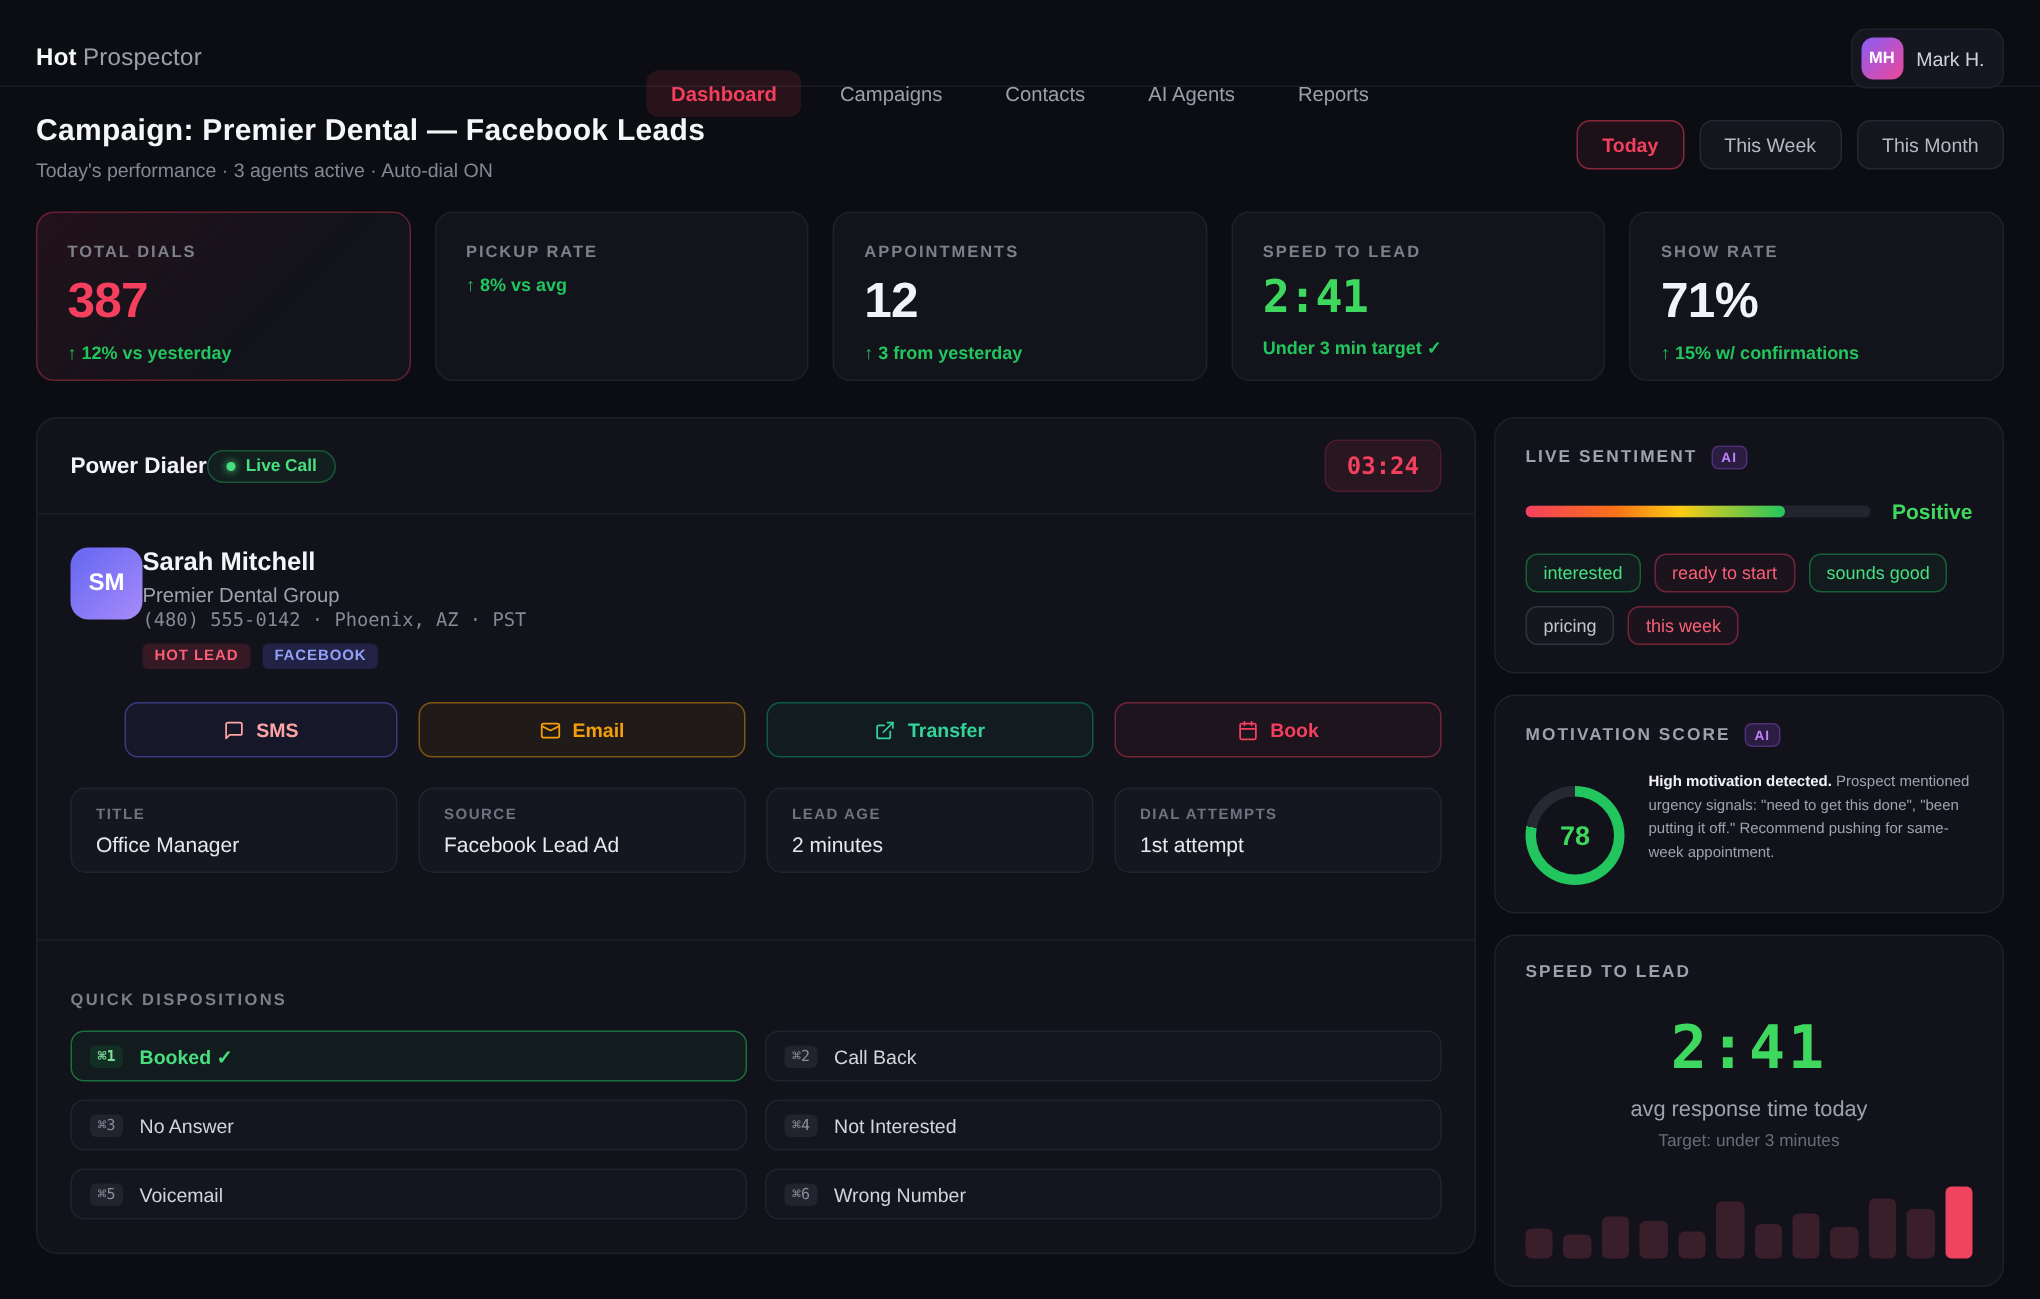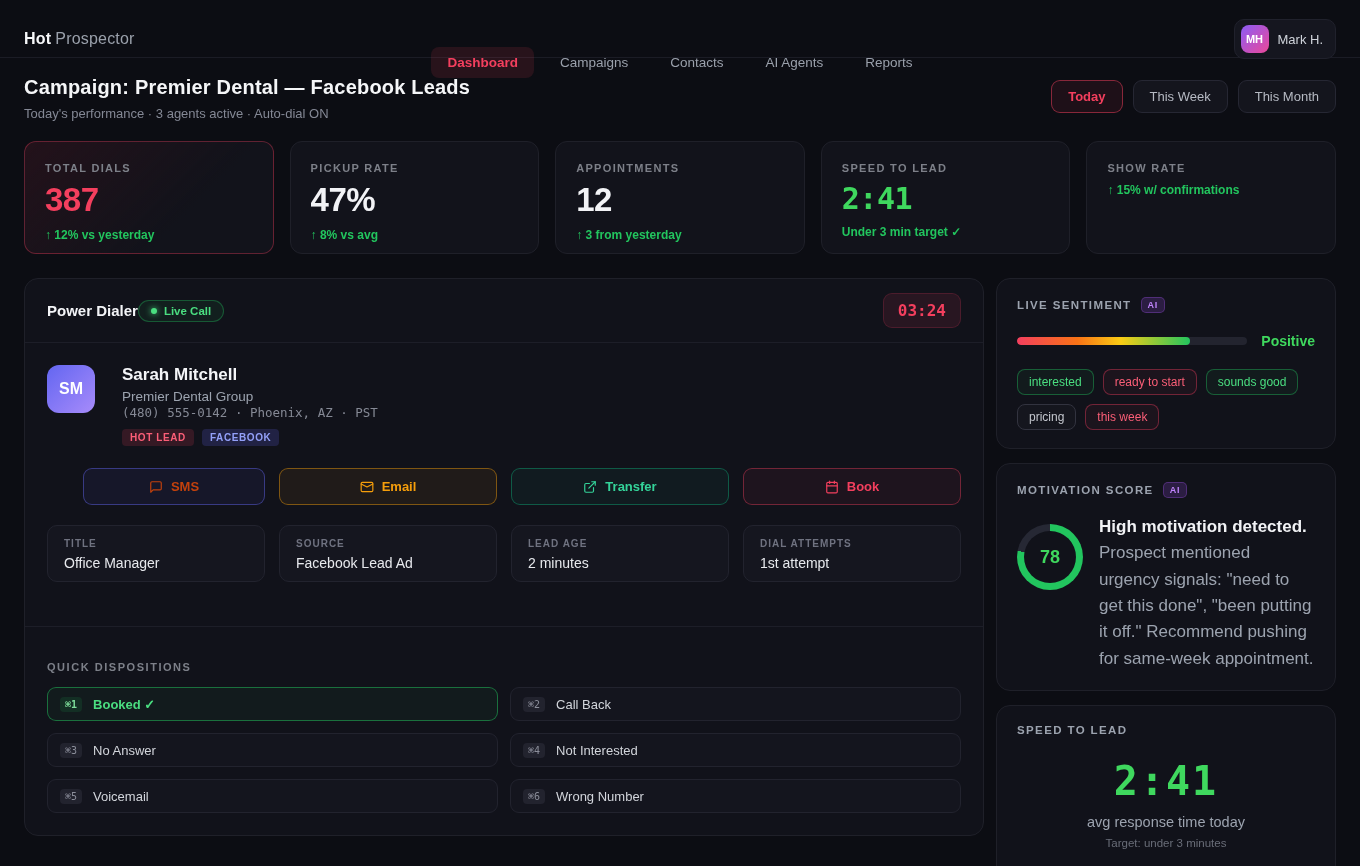--- a/index.html
+++ b/index.html
@@ -89,21 +89,21 @@
     border-radius:999px; padding:4px 12px;
   }
   .livedot { width:6px; height:6px; border-radius:50%; background:#4ade80; box-shadow:0 0 6px #4ade80; }
   .timer {
     font-family:"DejaVu Sans Mono", monospace; font-size:16px; font-weight:bold;
     color:#f43f5e; background:rgba(244,63,94,.10); border:1px solid rgba(244,63,94,.18);
     border-radius:9px; padding:7px 14px;
   }
 
   .dbody { padding:22px; }
-  .contact { display:flex; gap:27px; }
+  .contact { display:flex; gap:0; }
   .cavatar {
     width:48px; height:48px; border-radius:12px; flex:none;
     background:linear-gradient(135deg,#6366f1,#a78bfa);
     color:#fff; font-weight:bold; font-size:16px;
     display:grid; place-items:center;
   }
   .cname { font-size:17px; font-weight:bold; color:#f4f5f8; }
   .ccompany { margin-top:4px; color:#9ca3af; font-size:13.5px; }
   .cphone { margin-top:1px; color:#858995; font-size:12.5px; font-family:"DejaVu Sans Mono", monospace; }
   .ctags { display:flex; gap:8px; margin-top:9px; }
@@ -115,21 +115,21 @@
   .tag.fb  { background:rgba(99,102,241,.2); color:#93a0f8; }
 
   .actions { display:grid; grid-template-columns:repeat(4,1fr); gap:14px; margin-top:22px; }
   .abtn {
     height:37px; border-radius:9px; font-size:13px; font-weight:bold;
     display:flex; align-items:center; justify-content:center; gap:8px;
     cursor:pointer; background:transparent;
     font-family:"Liberation Sans", sans-serif;
   }
   .abtn svg { width:14px; height:14px; }
-  .abtn.sms   { color:#c2410c; border:1px solid rgba(99,102,241,.45);  background:rgba(99,102,241,.07);margin-left:36px; }
+  .abtn.sms   { color:#fca5a5; border:1px solid rgba(99,102,241,.45);  background:rgba(99,102,241,.07);margin-left:36px; }
   .abtn.email { color:#f59e0b; border:1px solid rgba(245,158,11,.45);  background:rgba(245,158,11,.07); }
   .abtn.xfer  { color:#34d399; border:1px solid rgba(16,185,129,.4);   background:rgba(16,185,129,.06); }
   .abtn.book  { color:#f43f5e; border:1px solid rgba(244,63,94,.4);    background:rgba(244,63,94,.06); }
 
   .fields { display:grid; grid-template-columns:1fr 1fr 1fr 1fr; gap:14px; margin-top:20px; }
   .field {
     background:#15161f; border:1px solid #22232e; border-radius:10px;
     padding:12px 16px; height:57px;
   }
   .flabel { font-size:10px; font-weight:bold; letter-spacing:.1em; color:#6f7280; }
@@ -175,21 +175,21 @@
   .chip.hot { color:#fb5e77; border-color:rgba(244,63,94,.4);  background:rgba(244,63,94,.05); }
   .chip.neu { color:#c3c6cd; border-color:#32333f;             background:rgba(255,255,255,.02); }
 
   .motrow { display:flex; gap:16px; margin-top:16px; align-items:flex-start; }
   .ring {
     width:66px; height:66px; border-radius:50%; flex:none; position:relative;
     display:grid; place-items:center; margin-top:10px;
   }
   .ring::after { content:""; position:absolute; inset:7px; border-radius:50%; background:#11121a; }
   .ring .score { position:relative; z-index:1; font-size:18px; font-weight:bold; color:#3fd85e; }
-  .mottext { font-size:17px; line-height:1.55; color:#9ca3af; }
+  .mottext { font-size:10px; line-height:1.55; color:#9ca3af; }
   .mottext .bold { color:#f1f2f5; font-weight:bold; }
 
   .speedval {
     text-align:center; font-family:"DejaVu Sans Mono", monospace;
     font-size:40px; font-weight:bold; color:#3fd85e; margin-top:22px; letter-spacing:2px;
   }
   .speedcap { text-align:center; color:#9ca3af; font-size:14.5px; margin-top:10px; }
   .speedtarget { text-align:center; color:#696d78; font-size:11.5px; margin-top:7px; }
   .barchart { display:flex; align-items:flex-end; gap:7px; height:50px; margin-top:22px; }
   .bar { flex:1; background:#3a1e2a; border-radius:4px; }
@@ -230,35 +230,35 @@
   </div>
 
   <div class="stats">
     <div class="card hl">
       <div class="slabel">TOTAL DIALS</div>
       <div class="sval red">387</div>
       <div class="sdelta">↑ 12% vs yesterday</div>
     </div>
     <div class="card">
       <div class="slabel">PICKUP RATE</div>
-      <div class="sval">47%</div>
       <div class="sdelta">↑ 8% vs avg</div>
     </div>
     <div class="card">
       <div class="slabel">APPOINTMENTS</div>
       <div class="sval">12</div>
       <div class="sdelta">↑ 3 from yesterday</div>
     </div>
     <div class="card">
       <div class="slabel">SPEED TO LEAD</div>
       <div class="sval green mono">2:41</div>
       <div class="sdelta">Under 3 min target ✓</div>
     </div>
     <div class="card">
       <div class="slabel">SHOW RATE</div>
+      <div class="sval">71%</div>
       <div class="sdelta">↑ 15% w/ confirmations</div>
     </div>
   </div>
 
   <div class="mainrow">
 
     <section class="panel">
       <div class="dhead">
         <div class="dleft">
           <span class="dtitle">Power Dialer</span>

